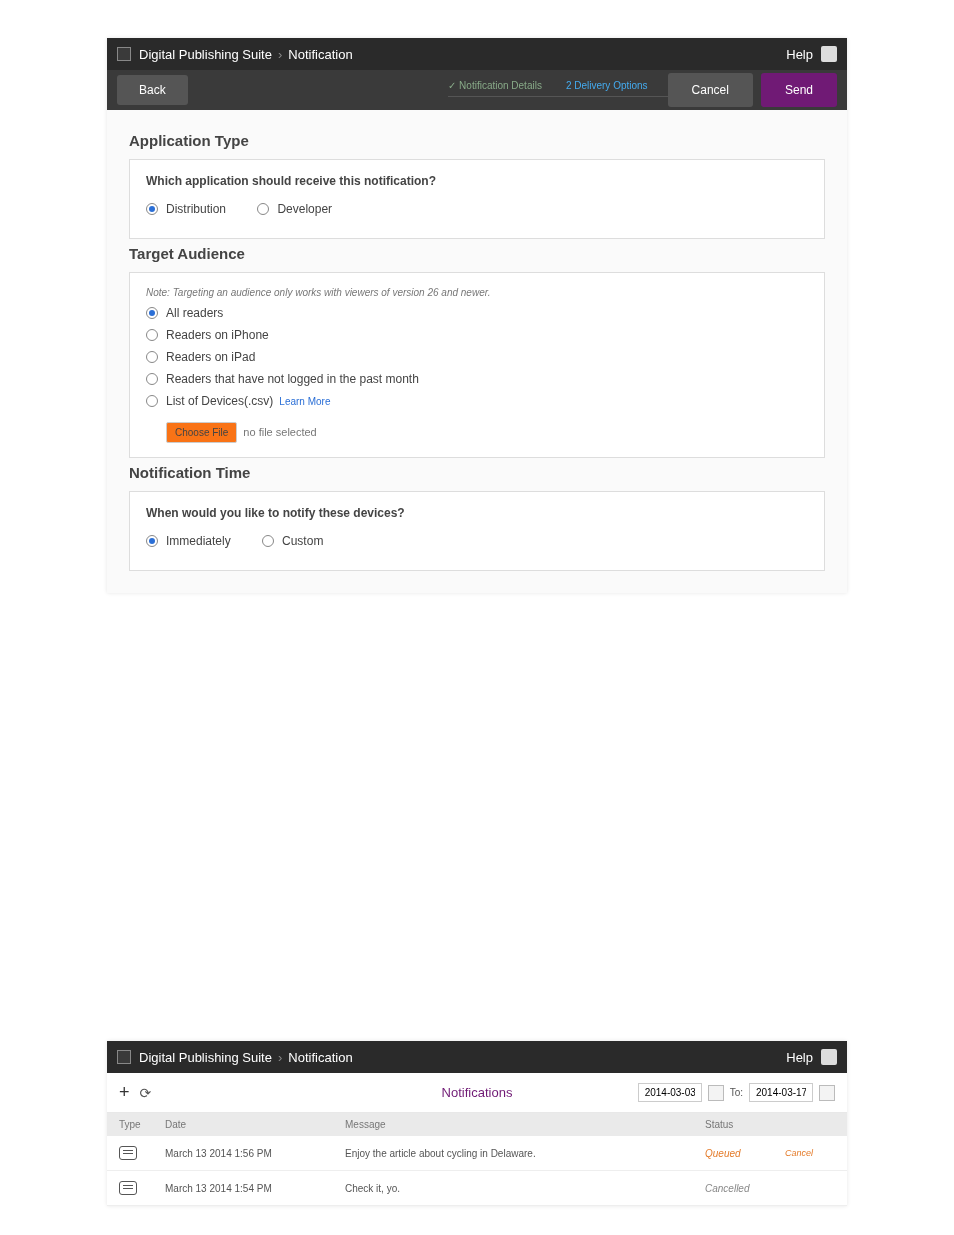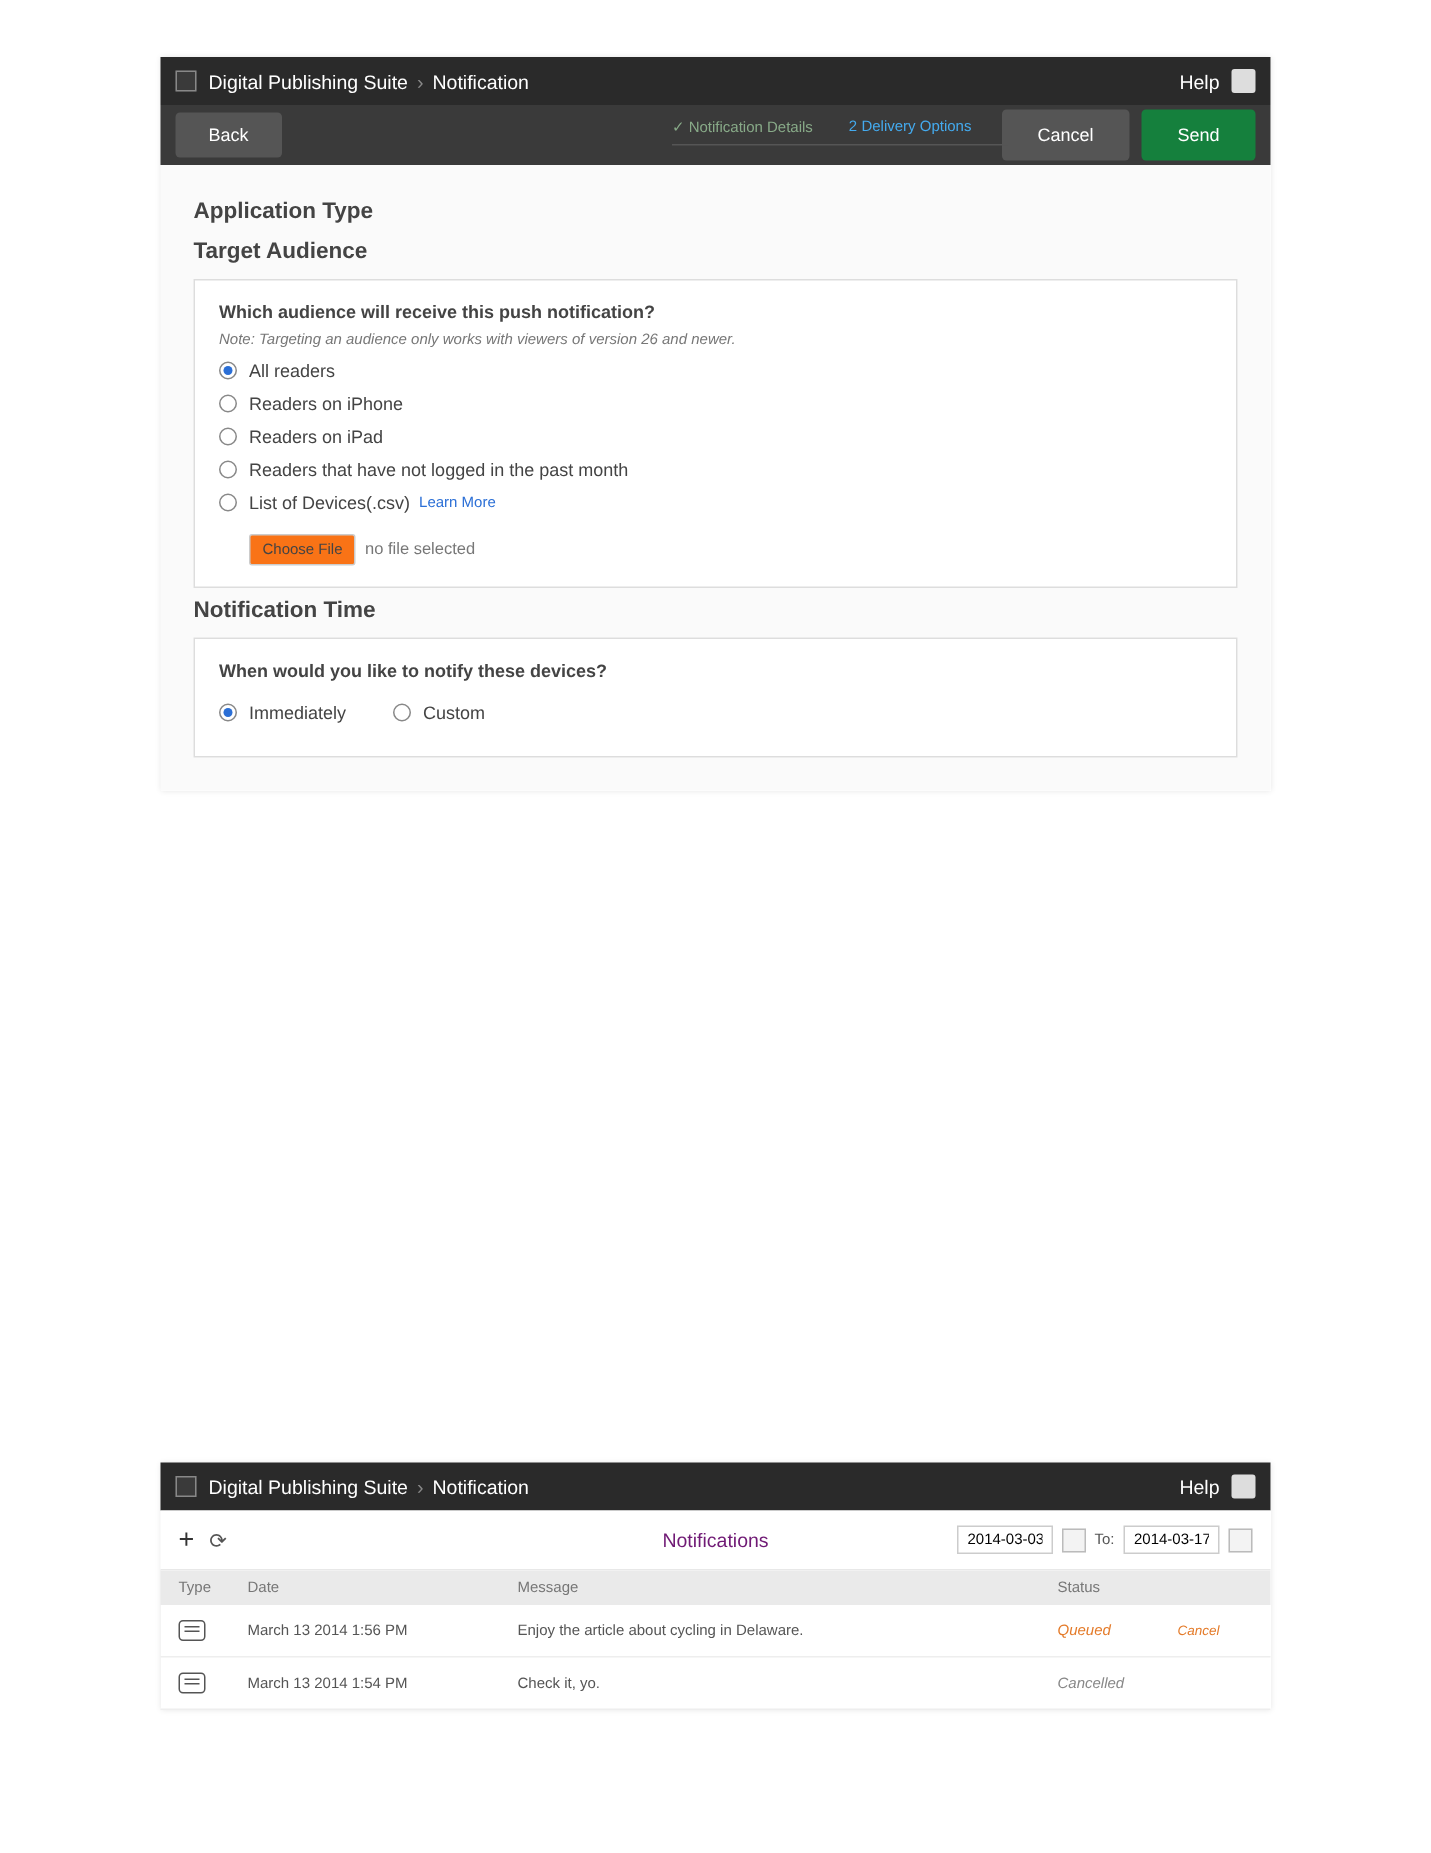--- a/index.html
+++ b/index.html
@@ -14,21 +14,21 @@
 .topbar .usr{width:16px;height:16px;background:#ddd;border-radius:2px}
 .actbar{background:#3a3a3a;height:40px;display:flex;align-items:center;padding:0 10px}
 .back{background:#555;color:#fff;font-size:12px;padding:8px 22px;border-radius:3px}
 .steps{margin-left:auto;display:flex;font-size:10px}
 .step{color:#6fa;margin:0 12px;position:relative;padding-bottom:10px}
 .step.done{color:#8a8}
 .step.active{color:#4ae}
 .step::after{content:"";position:absolute;bottom:4px;left:0;right:-24px;height:1px;background:#555}
 .btn{font-size:12px;padding:10px 24px;border-radius:3px;margin-left:8px}
 .btn.cancel{background:#555;color:#fff}
-.btn.send{background:#15803d;color:#fff}
+.btn.send{background:#701a75;color:#fff}
 .body1{background:#fafafa;padding:16px 22px 22px}
 .sec-title{font-size:15px;color:#444;margin:6px 0 10px;font-weight:700}
 .box{background:#fff;border:1px solid #ddd;padding:14px 16px;font-size:12px;color:#444}
 .q{font-weight:600;margin-bottom:6px}
 .note{font-style:italic;font-size:10px;color:#777;margin-bottom:8px}
 .radiorow{display:flex;align-items:center;margin:8px 0}
 .radio{width:12px;height:12px;border:1px solid #888;border-radius:50%;margin-right:8px;position:relative;flex-shrink:0}
 .radio.on::after{content:"";position:absolute;inset:2px;background:#2b6fd6;border-radius:50%}
 .radiorow.inline{display:inline-flex;margin-right:28px}
 .learn{color:#2b6fd6;font-size:10px;margin-left:6px}
@@ -75,24 +75,36 @@
     <div class="steps">
       <div class="step done">✓ <span>Notification Details</span></div>
       <div class="step active"><span>2</span> <span>Delivery Options</span></div>
     </div>
     <div class="btn cancel">Cancel</div>
     <div class="btn send">Send</div>
   </div>
   <div class="body1">
 
     <div class="sec-title">Application Type</div>
+    <div class="box">
+      <div class="q">Which application should receive this notification?</div>
+      <div>
+        <div class="radiorow inline">
+            <div class="radio on"></div>
+            <span>Distribution</span>
+          </div>
+        <div class="radiorow inline">
+            <div class="radio"></div>
+            <span>Developer</span>
+          </div>
+      </div>
+    </div>
 
     <div class="sec-title">Target Audience</div>
     <div class="box">
-      <div class="q">Which audience will receive this push notification?</div>
       <div class="note">Note: Targeting an audience only works with viewers of version 26 and newer.</div>
       <div class="radiorow">
           <div class="radio on"></div>
           <span>All readers</span>
         </div>
       <div class="radiorow">
           <div class="radio"></div>
           <span>Readers on iPhone</span>
         </div>
       <div class="radiorow">

